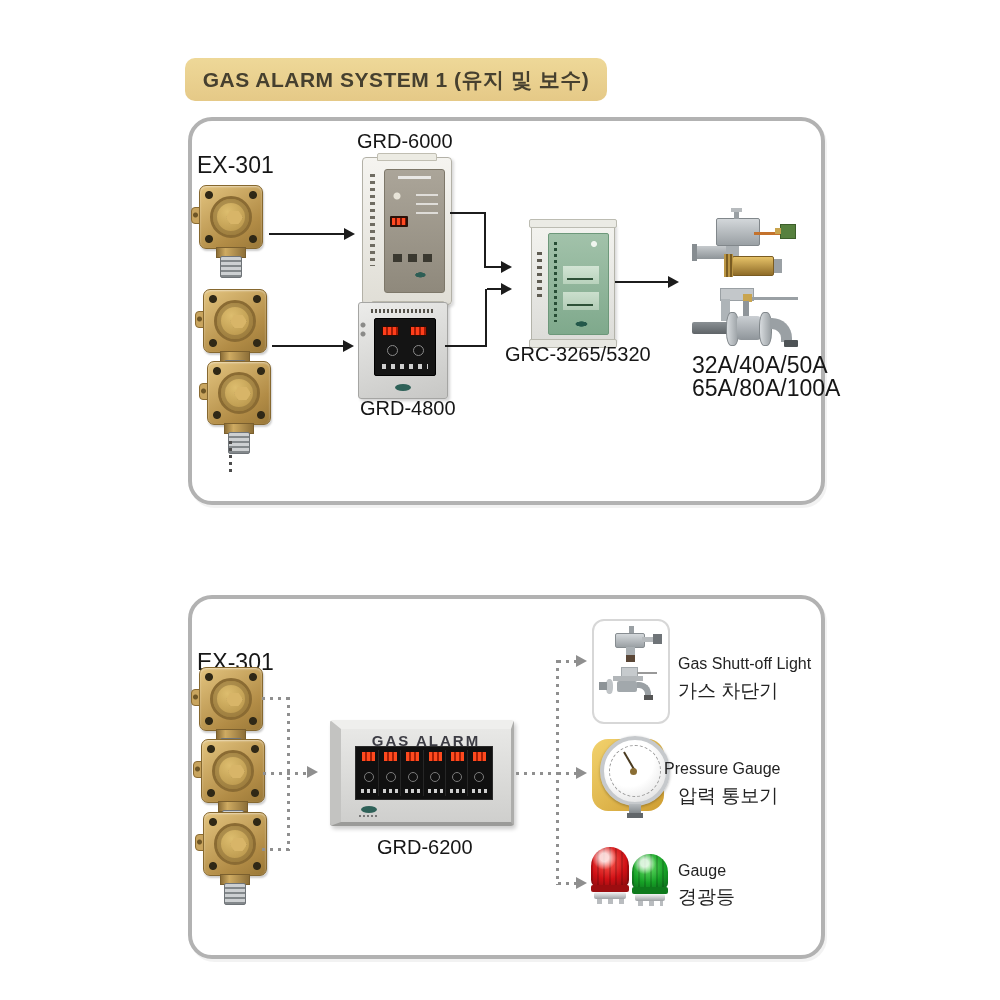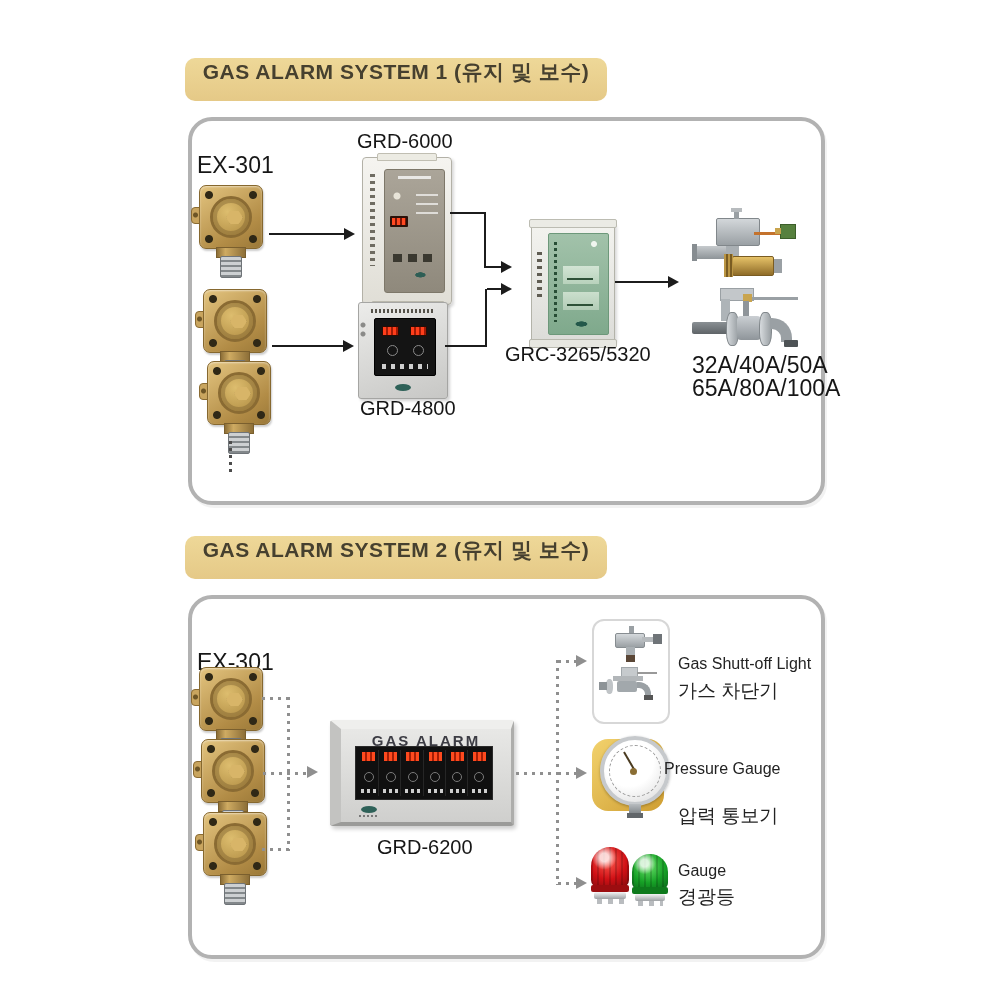--- a/index.html
+++ b/index.html
@@ -2,21 +2,21 @@
 <html><head>
 <meta charset="utf-8">
 <style>
   html,body{margin:0;padding:0;background:#ffffff;}
   .canvas{position:relative;width:1000px;height:1000px;background:#ffffff;overflow:hidden;
           font-family:"Liberation Sans","DejaVu Sans",sans-serif;color:#1b1b1b;}
 
   
   .banner{position:absolute;width:422px;height:43px;border-radius:10px;
           background:linear-gradient(180deg,#eed898,#e5c987);
-          display:flex;align-items:flex-start;justify-content:center;
+          display:flex;align-items:center;justify-content:center;
           font-size:21px;font-weight:600;color:#46402f;letter-spacing:.5px;}
   .panel{position:absolute;background:#fff;border:4px solid #b2b2b2;border-radius:24px;
          box-shadow:2px 3px 0 rgba(0,0,0,.05);}
 
   .lbl{position:absolute;font-size:23px;color:#161616;white-space:nowrap;}
   .lbl.dev{font-size:20px;}
   .lbl.small-en{font-size:16px;color:#232323;}
   .lbl.small-ko{font-size:19px;color:#232323;}
 
   
@@ -344,23 +344,20 @@
   <div class="ah" style="left:501px;top:261px"></div>
 
   <div class="ln" style="left:445px;top:345px;width:42px;height:2px"></div>
   <div class="ln" style="left:485px;top:289px;width:2px;height:58px"></div>
   <div class="ln" style="left:487px;top:288px;width:15px;height:2px"></div>
   <div class="ah" style="left:501px;top:283px"></div>
 
   <div class="ln" style="left:615px;top:281px;width:54px;height:2px"></div>
   <div class="ah" style="left:668px;top:276px"></div>
 
-  <div class="banner" style="left:185px;top:536px">
-    <span>GAS ALARM SYSTEM 2 (유지 및 보수)</span>
-  </div>
 
   <div class="panel" style="left:188px;top:595px;width:629px;height:356px"></div>
 
   <div class="lbl" style="left:197px;top:649px">EX-301</div>
 
   <div class="detector" style="left:197px;top:667px">
     <div class="det-tab"></div>
     <div class="det-body"></div>
     <div class="det-collar"></div>
     <div class="det-nipple"></div>
@@ -439,21 +436,21 @@
   <div class="lbl small-en" style="left:678px;top:655px">Gas Shutt-off Light</div>
   <div class="lbl small-ko" style="left:678px;top:678px">가스 차단기</div>
 
   <div class="gauge">
     <div class="ga-back"></div>
     <div class="ga-dial"></div>
     <div class="ga-hub"></div>
     <div class="ga-stem"></div>
   </div>
   <div class="lbl small-en" style="left:664px;top:760px">Pressure Gauge</div>
-  <div class="lbl small-ko" style="left:678px;top:803px">압력 통보기</div>
+  <div class="lbl small-ko" style="left:678px;top:783px">압력 통보기</div>
 
   <div class="beacon" style="left:591px;top:847px">
     <div class="bc-dome"></div>
     <div class="bc-ring"></div>
     <div class="bc-base"></div>
     <div class="bc-feet"></div>
   </div>
   <div class="beacon green" style="left:632px;top:854px">
     <div class="bc-dome"></div>
     <div class="bc-ring"></div>

